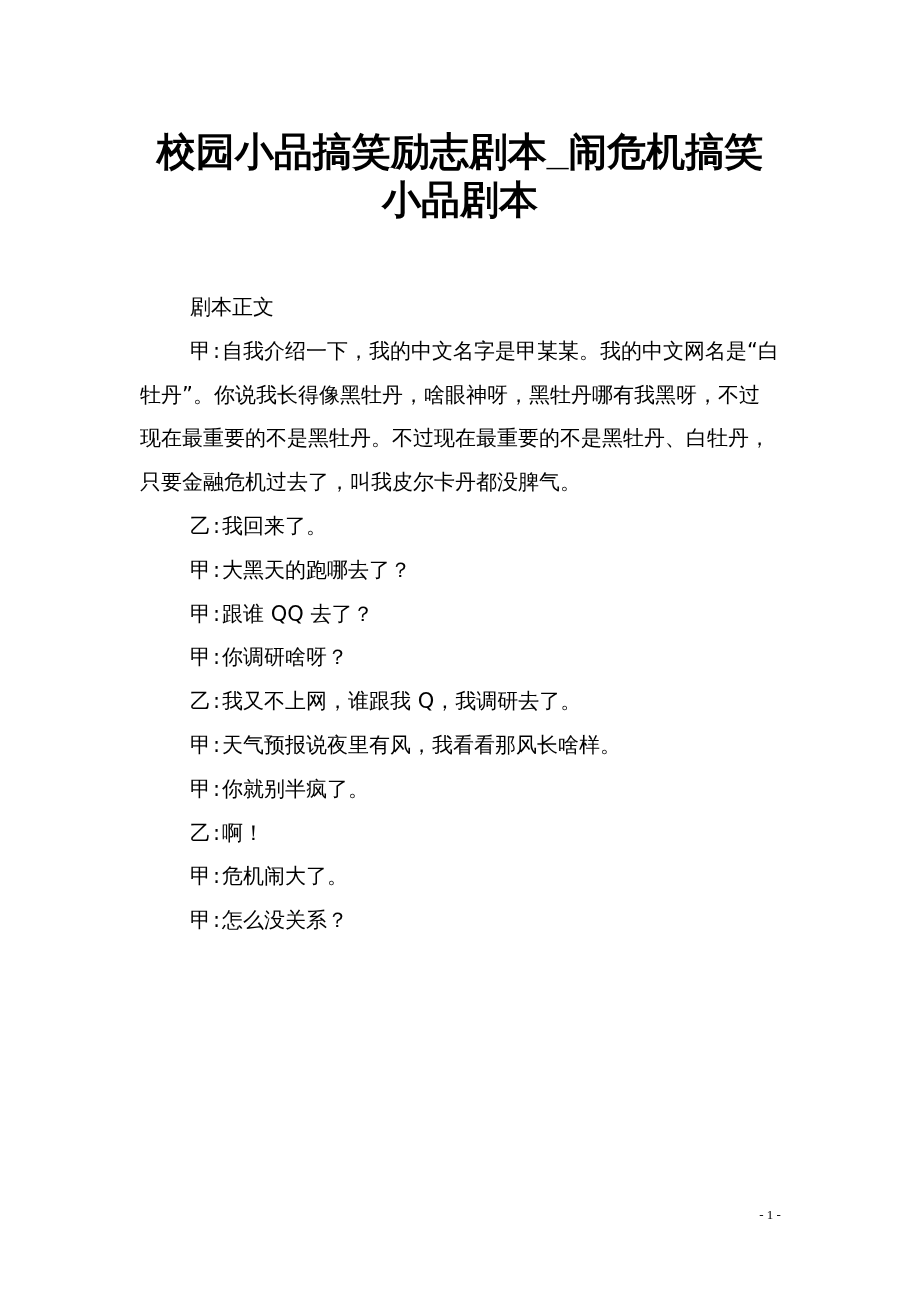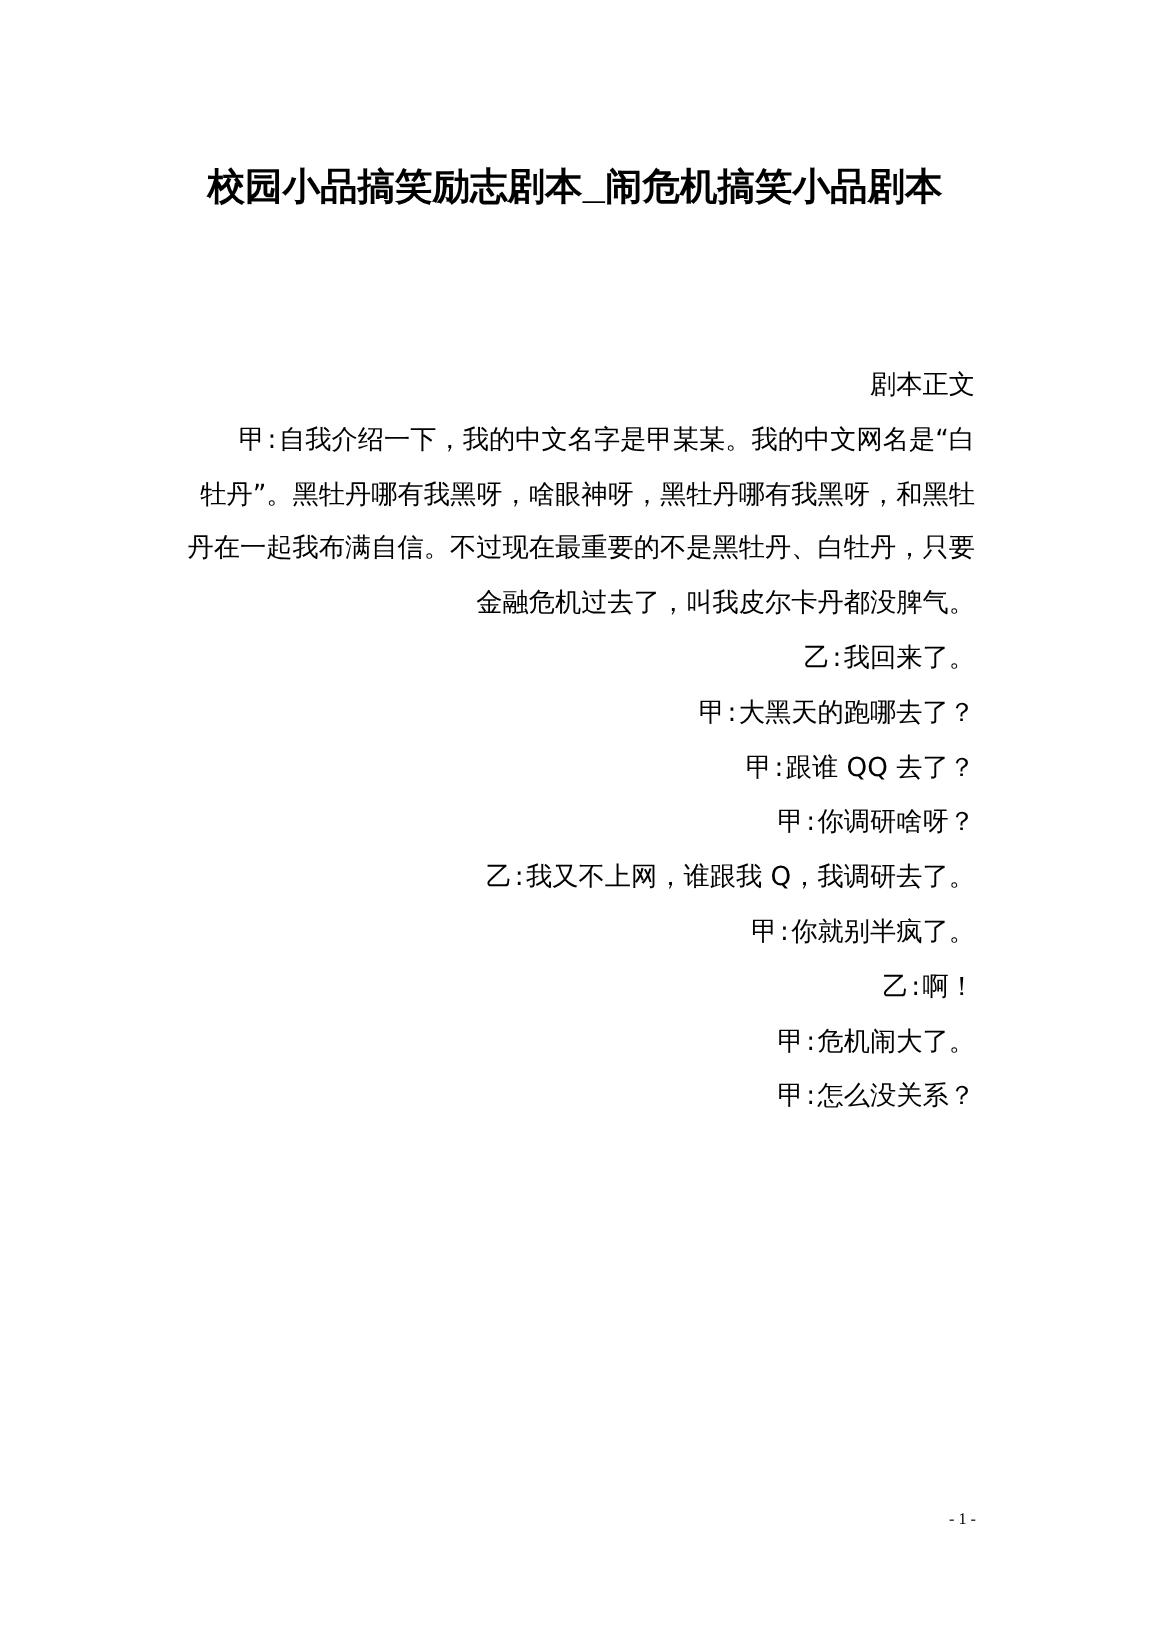--- a/index.html
+++ b/index.html
@@ -20,32 +20,31 @@
       left: 0; top: 0;
       width: 920px;
       height: 1302px;
     }
     .title {
       position: absolute;
       left: 140px;
       top: 128px;
       width: 640px;
       text-align: center;
-      font-family: Liberation Mono, monospace;
+      font-family: Liberation Sans, sans-serif;
       font-weight: bold;
-      font-size: 30px;
+      font-size: 39px;
       line-height: 48px;
       letter-spacing: 0px;
     }
     .body {
       position: absolute;
       left: 140px;
       top: 286px;
       width: 640px;
-      text-align: right;
     }
     .para {
       font-size: 21px;
       line-height: 43.8px;
       margin: 0;
       text-indent: 50px;
       white-space: normal;
       word-break: break-all;
     }
     .para .speaker { }
@@ -62,26 +61,27 @@
   </style>
 </head>
 <body>
 
 <div class="page">
   <div class="title">校园小品搞笑励志剧本_闹危机搞笑小品剧本</div>
 
   <div class="body">
     <p class="para">剧本正文</p>
     <div id="dialogue">
-        <p class="para"><span class="speaker">甲</span><span class="sep">:</span><span>自我介绍一下，我的中文名字是甲某某。我的中文网名是“白牡丹”。黑牡丹哪有我黑呀，啥眼神呀，黑牡丹哪有我黑呀，和黑牡丹在一起我布满自信。不过现在最重要的不是黑牡丹、白牡丹，只要金融危机过去了，叫我皮尔卡丹都没脾气。</span></p>
+        <p class="para"><span class="speaker">甲</span><span class="sep">:</span><span>自我介绍一下，我的中文名字是甲某某。我的中文网名是“白牡丹”。你说我长得像黑牡丹，啥眼神呀，黑牡丹哪有我黑呀，不过现在最重要的不是黑牡丹。不过现在最重要的不是黑牡丹、白牡丹，只要金融危机过去了，叫我皮尔卡丹都没脾气。</span></p>
         <p class="para"><span class="speaker">乙</span><span class="sep">:</span><span>我回来了。</span></p>
         <p class="para"><span class="speaker">甲</span><span class="sep">:</span><span>大黑天的跑哪去了？</span></p>
         <p class="para"><span class="speaker">甲</span><span class="sep">:</span><span>跟谁 QQ 去了？</span></p>
         <p class="para"><span class="speaker">甲</span><span class="sep">:</span><span>你调研啥呀？</span></p>
         <p class="para"><span class="speaker">乙</span><span class="sep">:</span><span>我又不上网，谁跟我 Q，我调研去了。</span></p>
+        <p class="para"><span class="speaker">甲</span><span class="sep">:</span><span>天气预报说夜里有风，我看看那风长啥样。</span></p>
         <p class="para"><span class="speaker">甲</span><span class="sep">:</span><span>你就别半疯了。</span></p>
         <p class="para"><span class="speaker">乙</span><span class="sep">:</span><span>啊！</span></p>
         <p class="para"><span class="speaker">甲</span><span class="sep">:</span><span>危机闹大了。</span></p>
         <p class="para"><span class="speaker">甲</span><span class="sep">:</span><span>怎么没关系？</span></p>
       </div>
   </div>
 
   <div class="page-number">- 1 -</div>
 </div>
 

